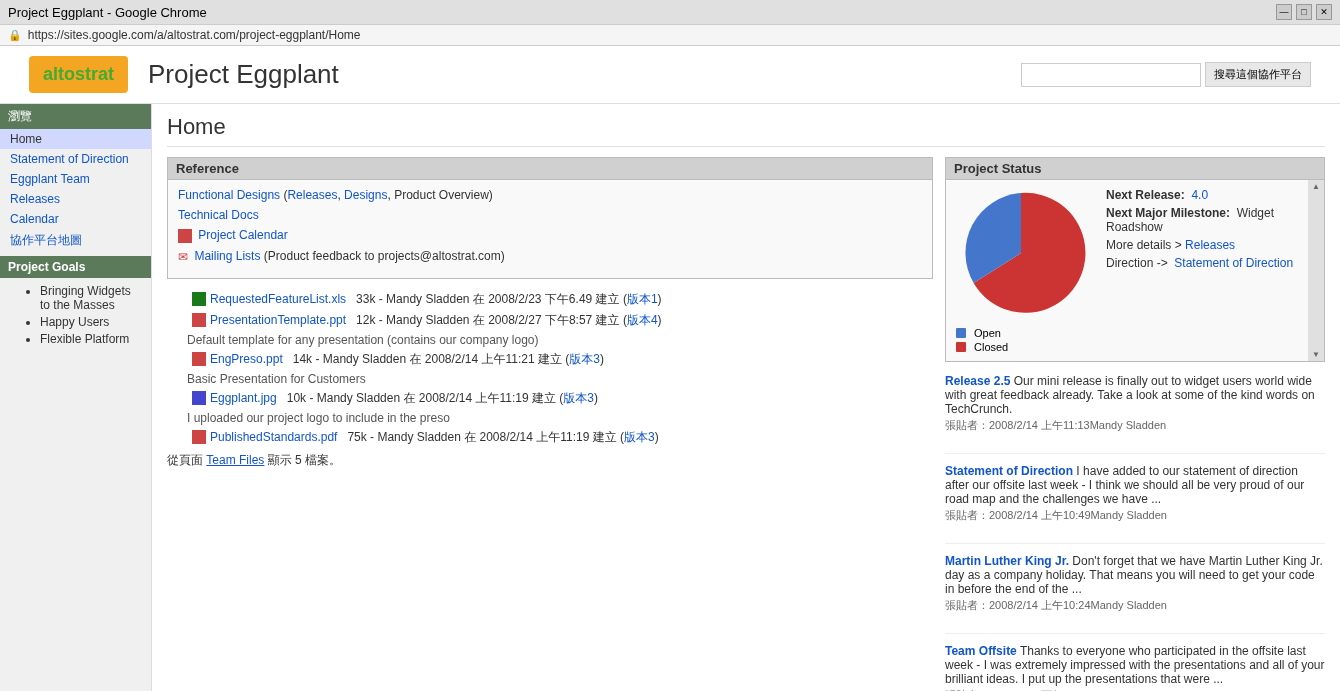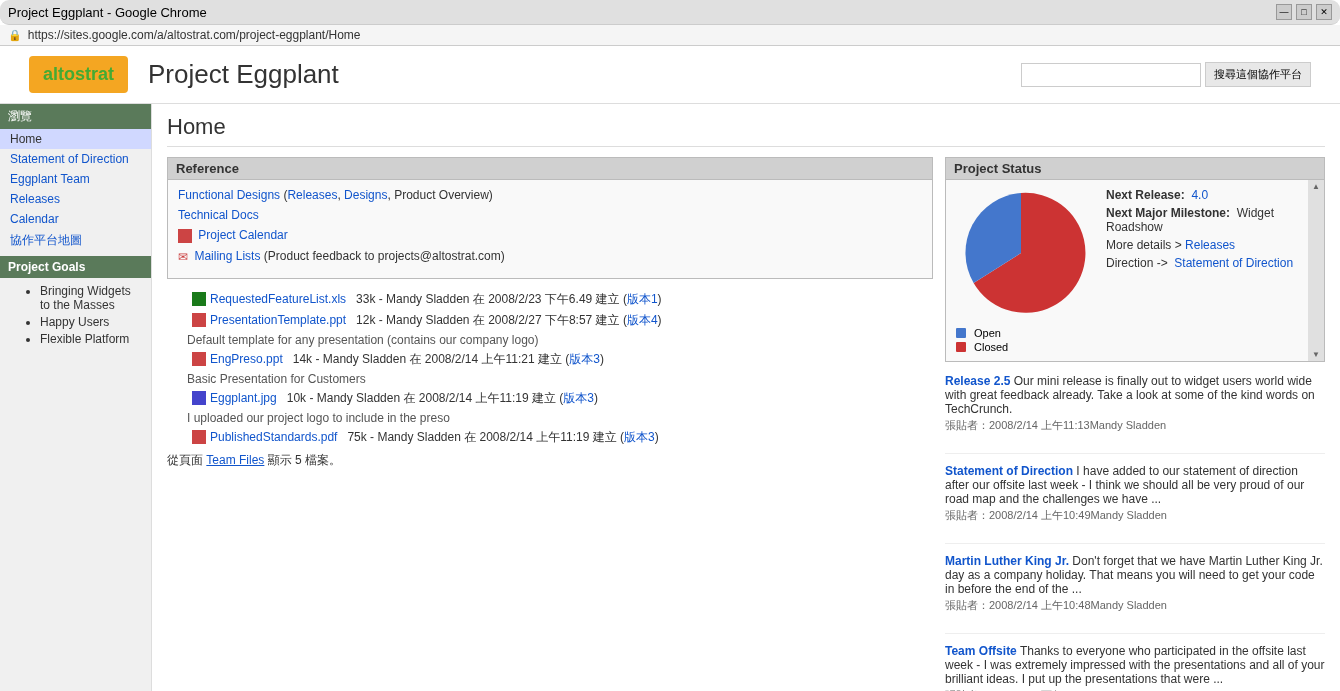--- a/index.html
+++ b/index.html
@@ -6,21 +6,20 @@
     body { font-family: Arial, sans-serif; font-size: 13px; background: #fff; }
 
     
     .browser-bar {
       background: #e0e0e0;
       padding: 4px 8px;
       border-bottom: 1px solid #ccc;
       display: flex;
       align-items: center;
       gap: 8px;
-      border-radius: 9px;
     }
     .browser-controls {
       margin-left: auto;
       display: flex;
       gap: 4px;
     }
     .browser-ctrl {
       width: 16px;
       height: 16px;
       border: 1px solid #999;
@@ -513,21 +512,21 @@
 
           <div class="post-item">
             <a href="#">Statement of Direction</a>
             <span> I have added to our statement of direction after our offsite last week - I think we should all be very proud of our road map and the challenges we have ...</span>
             <div class="post-meta">張貼者：2008/2/14 上午10:49Mandy Sladden</div>
           </div>
 
           <div class="post-item">
             <a href="#">Martin Luther King Jr.</a>
             <span> Don't forget that we have Martin Luther King Jr. day as a company holiday. That means you will need to get your code in before the end of the ...</span>
-            <div class="post-meta">張貼者：2008/2/14 上午10:48Mandy Sladden</div>
+            <div class="post-meta">張貼者：2008/2/14 上午10:24Mandy Sladden</div>
           </div>
 
           <div class="post-item">
             <a href="#">Team Offsite</a>
             <span> Thanks to everyone who participated in the offsite last week - I was extremely impressed with the presentations and all of your brilliant ideas. I put up the presentations that were ...</span>
             <div class="post-meta">張貼者：2008/2/19 下午2:58Mandy Sladden</div>
           </div>
 
           <div class="post-item">
             <a href="#">Offsite at the Mountain Winery</a>

